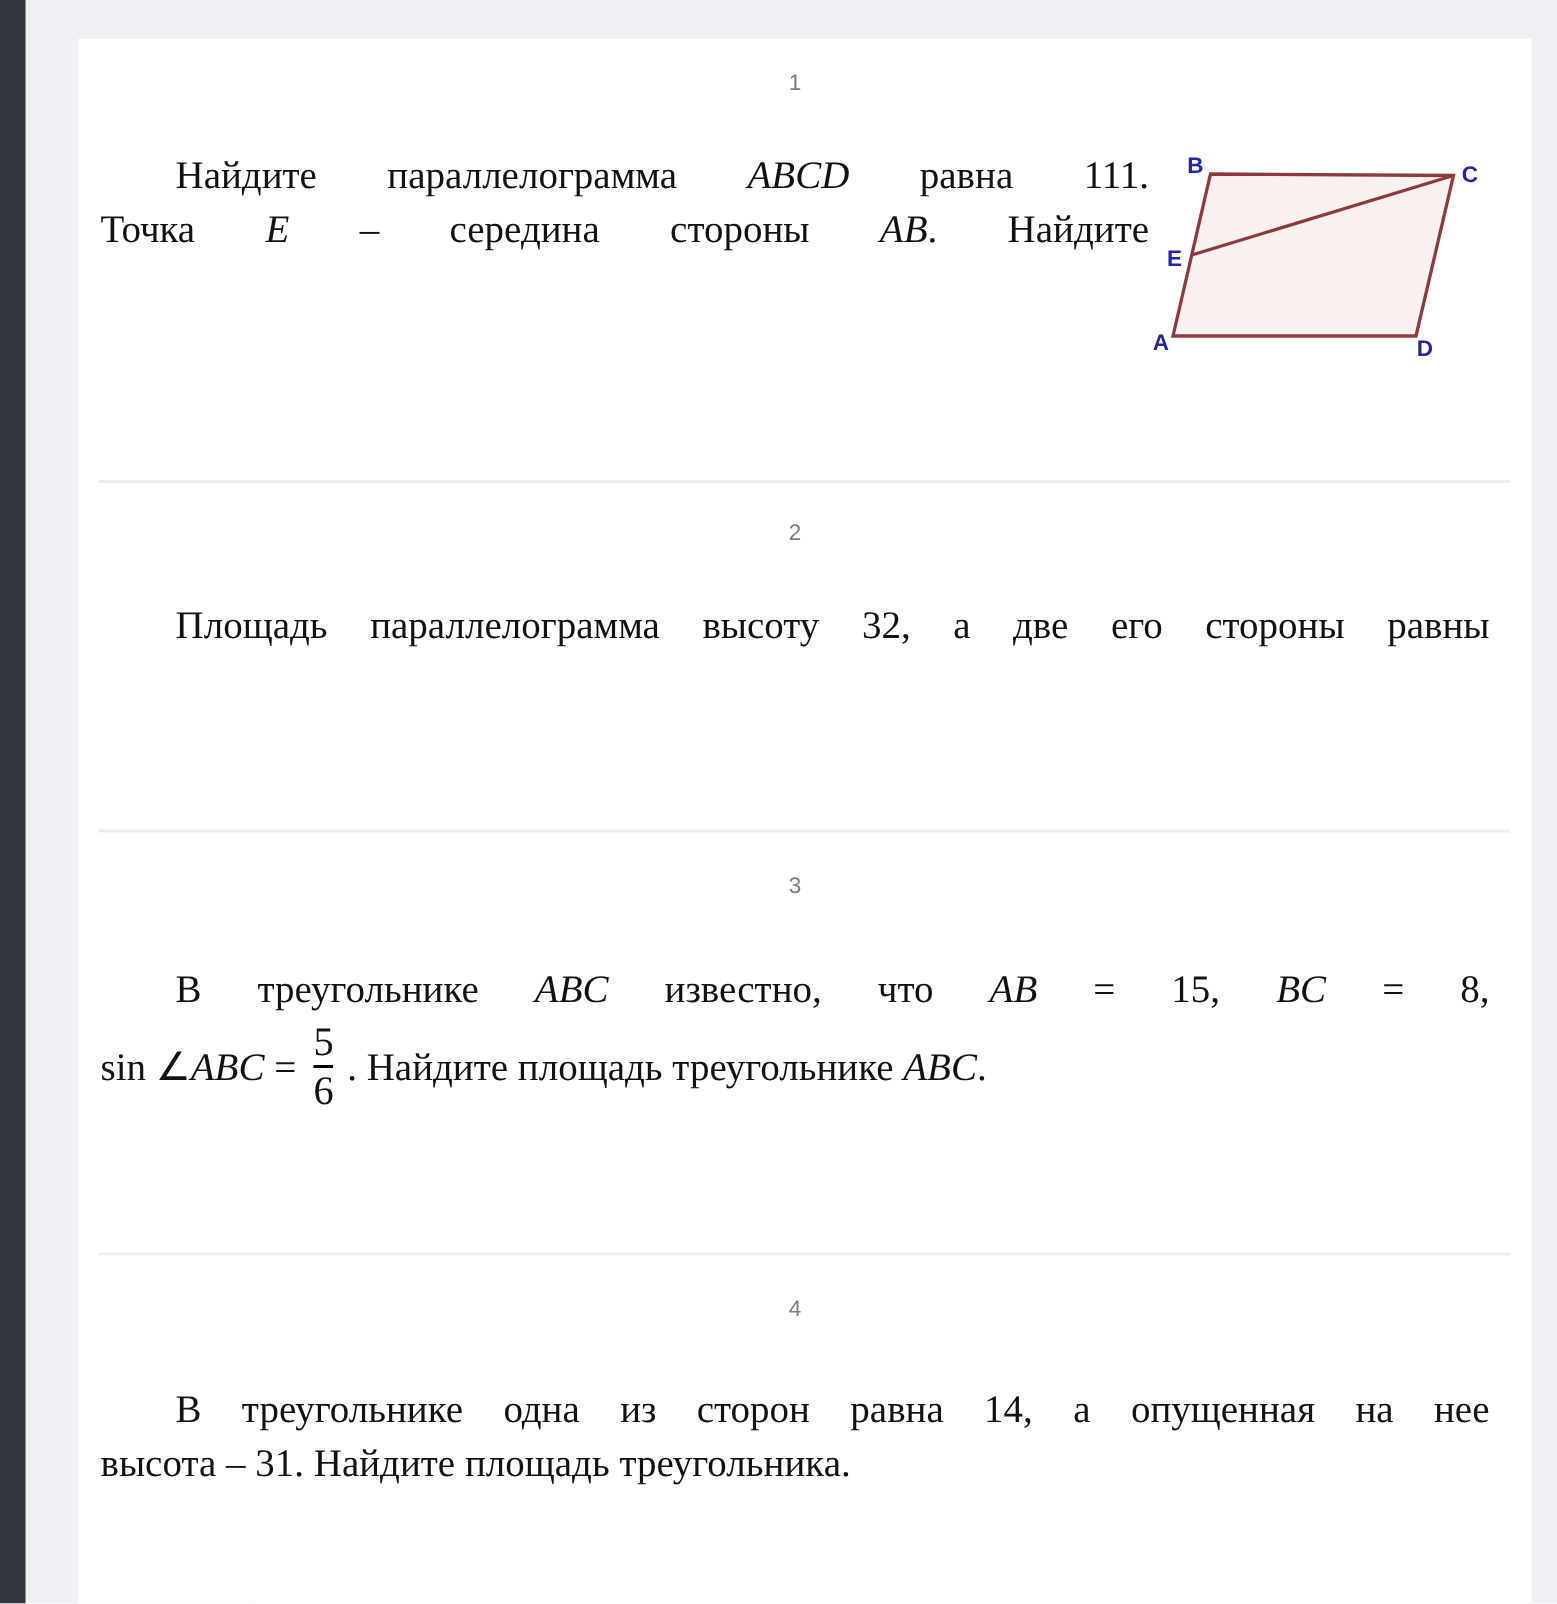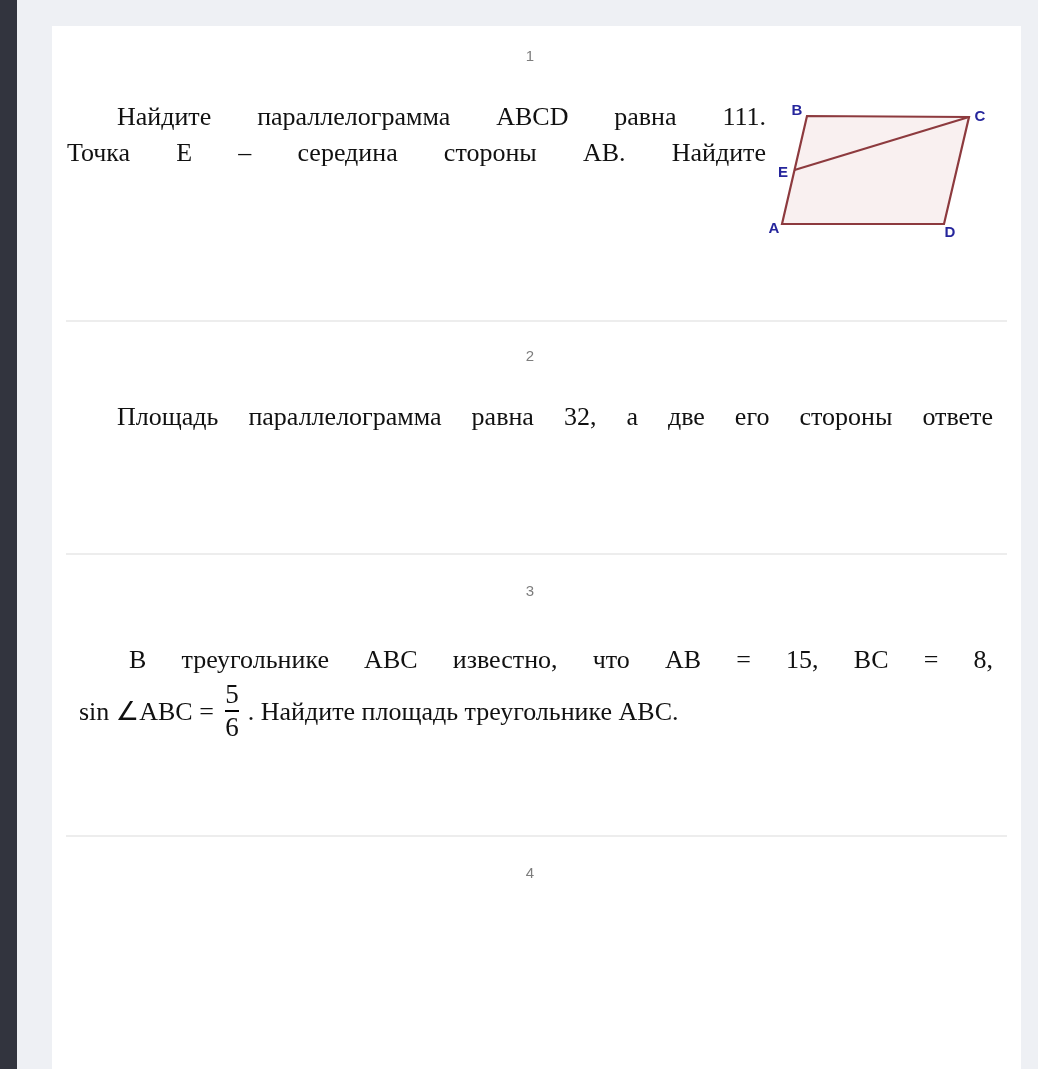--- a/index.html
+++ b/index.html
@@ -22,28 +22,28 @@
           text-align:center; line-height:15px; }
   .sec1 .pnum { padding-top:22px; }
   .sec2 .pnum { padding-top:26px; }
   .sec3 .pnum { padding-top:28px; }
   .sec4 .pnum { padding-top:28px; }
 
   .ptext { font-size:26px; line-height:36px; color:#111; }
   .sec1 .content { margin-top:36px; display:flex; justify-content:space-between; }
   .sec1 .ptext { width:699px; flex:0 0 699px; }
   .sec2 .content { margin-top:36px; }
-  .sec3 .content { margin-top:44px;margin-left:12px; }
+  .sec3 .content { margin-top:44px; }
   .sec4 .content { margin-top:42px; }
 
   .jline { text-align:justify; height:36px; overflow:hidden; }
   .jline.just::after { content:""; display:inline-block; width:100%; height:0; }
   .jline.ind { text-indent:50px; }
   .jline.tall { height:auto; overflow:visible; padding:4px 0; }
-  .it { }
+  .it { font-style:italic; }
 
   .frac { display:inline-block; vertical-align:middle; text-align:center;
           margin:0 9px 0 5px; position:relative; top:-3px; }
   .frac .fnum, .frac .fden { display:block; font-size:27px; line-height:31px; }
   .frac .fbar { display:block; height:2px; background:#000; }
 
   .fig { flex:0 0 227px; width:227px; margin-top:-6px; }
 </style>
 </head>
 <body>
@@ -74,36 +74,42 @@
       </div>
     </div>
   </section>
 
   <div class="divider"></div>
 
   <section class="sec2">
     <div class="pnum">2</div>
     <div class="content">
       <div class="ptext">
-          <div class="jline just ind"><span>Площадь параллелограмма равна 32, а две его стороны ответе</span></div>
+          <div class="jline just ind"><span>Площадь параллелограмма высоту 32, а две его стороны равны</span></div>
         </div>
     </div>
   </section>
 
   <div class="divider"></div>
 
   <section class="sec3">
     <div class="pnum">3</div>
     <div class="content">
       <div class="ptext">
           <div class="jline just ind"><span>В треугольнике </span><span class="it">ABC</span><span> известно, что </span><span class="it">AB</span><span> = 15, </span><span class="it">BC</span><span> = 8,</span></div>
           <div class="jline tall"><span>sin ∠</span><span class="it">ABC</span><span> = </span><span class="frac"><span class="fnum">5</span><span class="fbar"></span><span class="fden">6</span></span><span>. Найдите площадь треугольнике </span><span class="it">ABC</span><span>.</span></div>
         </div>
     </div>
   </section>
 
   <div class="divider"></div>
 
   <section class="sec4">
     <div class="pnum">4</div>
+    <div class="content">
+      <div class="ptext">
+          <div class="jline just ind"><span>В треугольнике одна из сторон равна 14, а опущенная на нее</span></div>
+          <div class="jline"><span>высота – 31. Найдите площадь треугольника.</span></div>
+        </div>
+    </div>
   </section>
 
 </div>
 
 </body></html>

